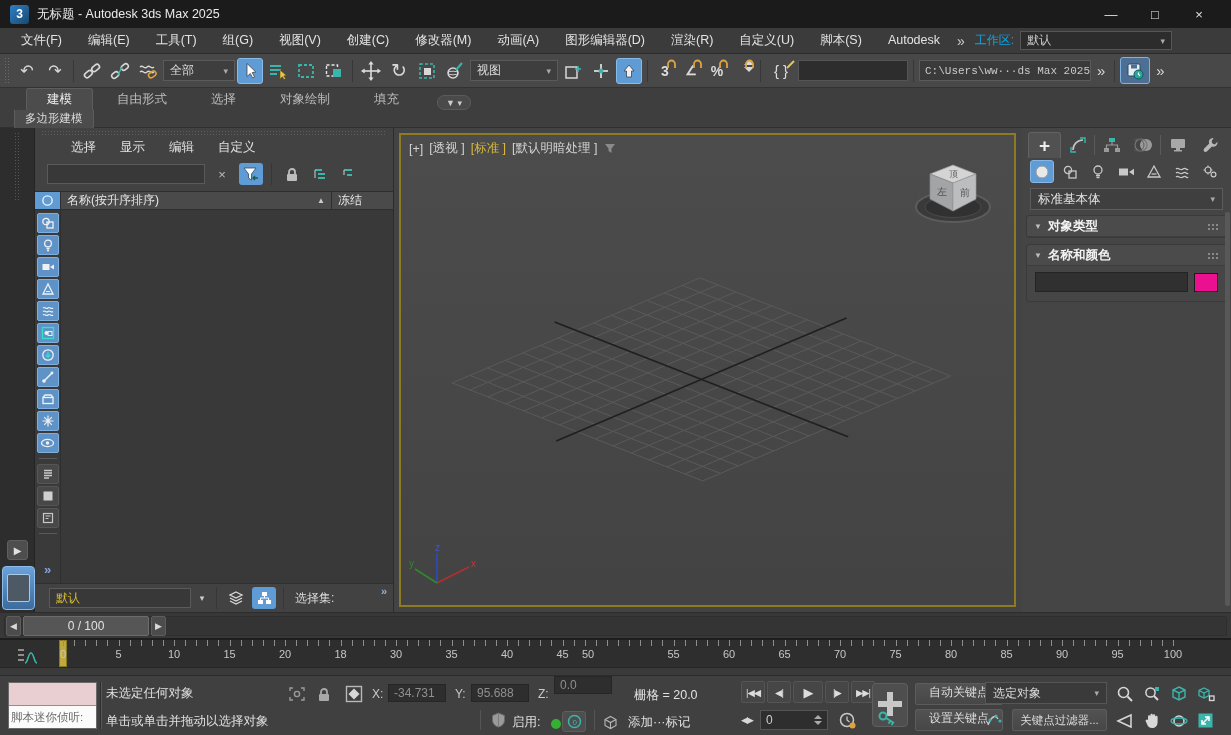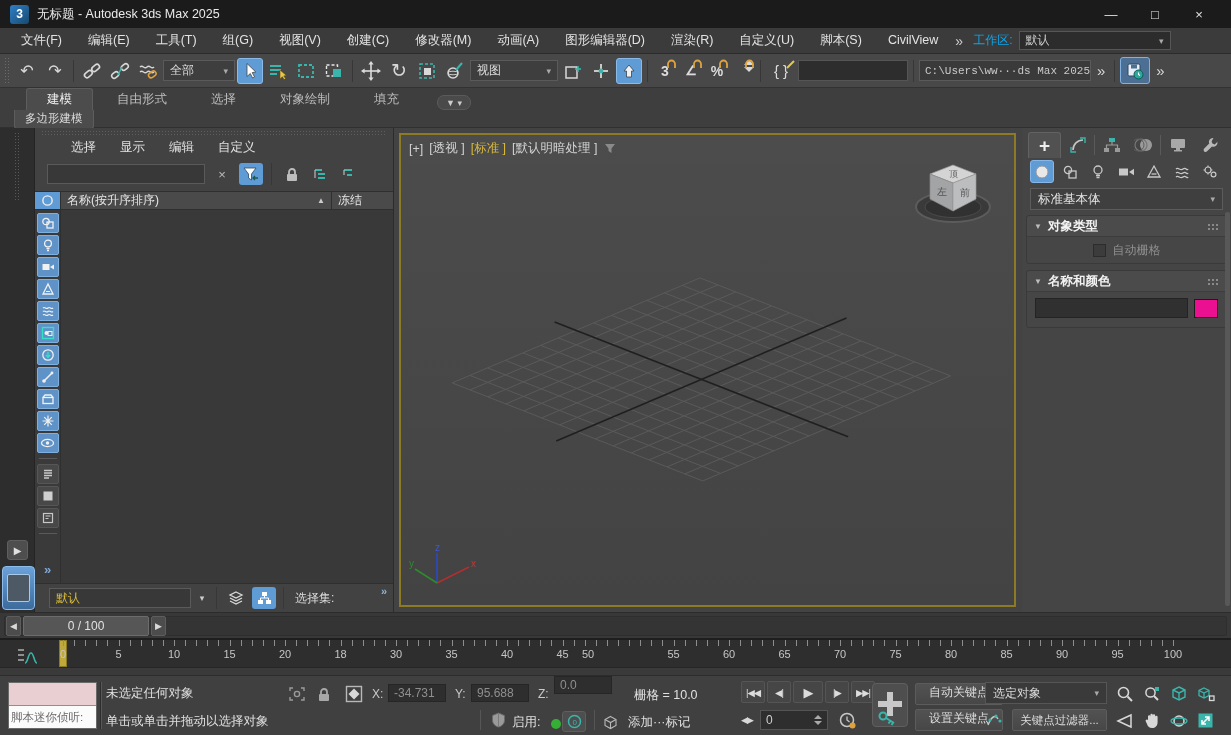--- a/index.html
+++ b/index.html
@@ -169,21 +169,21 @@
       <div class="menu-item">工具(T)</div>
       <div class="menu-item">组(G)</div>
       <div class="menu-item">视图(V)</div>
       <div class="menu-item">创建(C)</div>
       <div class="menu-item">修改器(M)</div>
       <div class="menu-item">动画(A)</div>
       <div class="menu-item">图形编辑器(D)</div>
       <div class="menu-item">渲染(R)</div>
       <div class="menu-item">自定义(U)</div>
       <div class="menu-item">脚本(S)</div>
-      <div class="menu-item">CivilView</div>
+      <div class="menu-item">Autodesk</div>
     </div>
   <div id="menu-ovf">»</div>
   <div id="ws-label">工作区:</div>
   <div id="ws-dd">
     <span>默认</span>
     <span style="font-size:9px;color:#aaa">▾</span>
   </div>
 </div>
 
 <div class="band" id="toolbar">
@@ -712,24 +712,20 @@
     </div>
     <div id="cmd-dd">
       <span>标准基本体</span>
       <span style="font-size:9px;color:#aaa">▾</span>
     </div>
     <div class="rollout">
       <div class="ro-head">
         <span class="ro-arrow">▼</span>
         <span class="ro-title">对象类型</span>
         <span class="ro-grip"></span>
-      </div>
-      <div id="autogrid-row">
-        <div id="autogrid-box"></div>
-        <div id="autogrid-label">自动栅格</div>
       </div>
     </div>
     <div class="rollout">
       <div class="ro-head">
         <span class="ro-arrow">▼</span>
         <span class="ro-title">名称和颜色</span>
         <span class="ro-grip"></span>
       </div>
       <div id="namecolor-row">
         <div id="name-input"></div>
@@ -921,21 +917,21 @@
     </div>
   <div class="coord-label" style="left:455px;top:11px">Y:</div>
   <div class="coord-field" style="left:471px;top:8px;width:58px">
       <span>95.688</span>
     </div>
   <div class="coord-label" style="left:538px;top:11px">Z:</div>
   <div class="coord-field" style="left:554px;top:0;width:58px">
       <span>0.0</span>
     </div>
 
-  <div class="st-text" style="left:634px;top:11px">栅格 = 10.0</div>
+  <div class="st-text" style="left:634px;top:11px">栅格 = 20.0</div>
 
   <div class="ssep" style="left:480px;top:34px;height:20px"></div>
   <div class="st-ic" style="left:488px;top:34px">
     <svg width="15" height="16" viewBox="0 0 15 16">
         <path d="M7.5 1 L13.5 3.5 V8 c0 4-3 6.5-6 7 -3-.5-6-3-6-7 V3.5 Z" fill="#9a9a9a" stroke="#6a6a6a"></path>
         <path d="M7.5 1 V15" stroke="#7a7a7a"></path>
       </svg>
   </div>
   <div class="st-text" style="left:512px;top:38px">启用:</div>
   <div class="st-ic" style="left:546px;top:38px">

